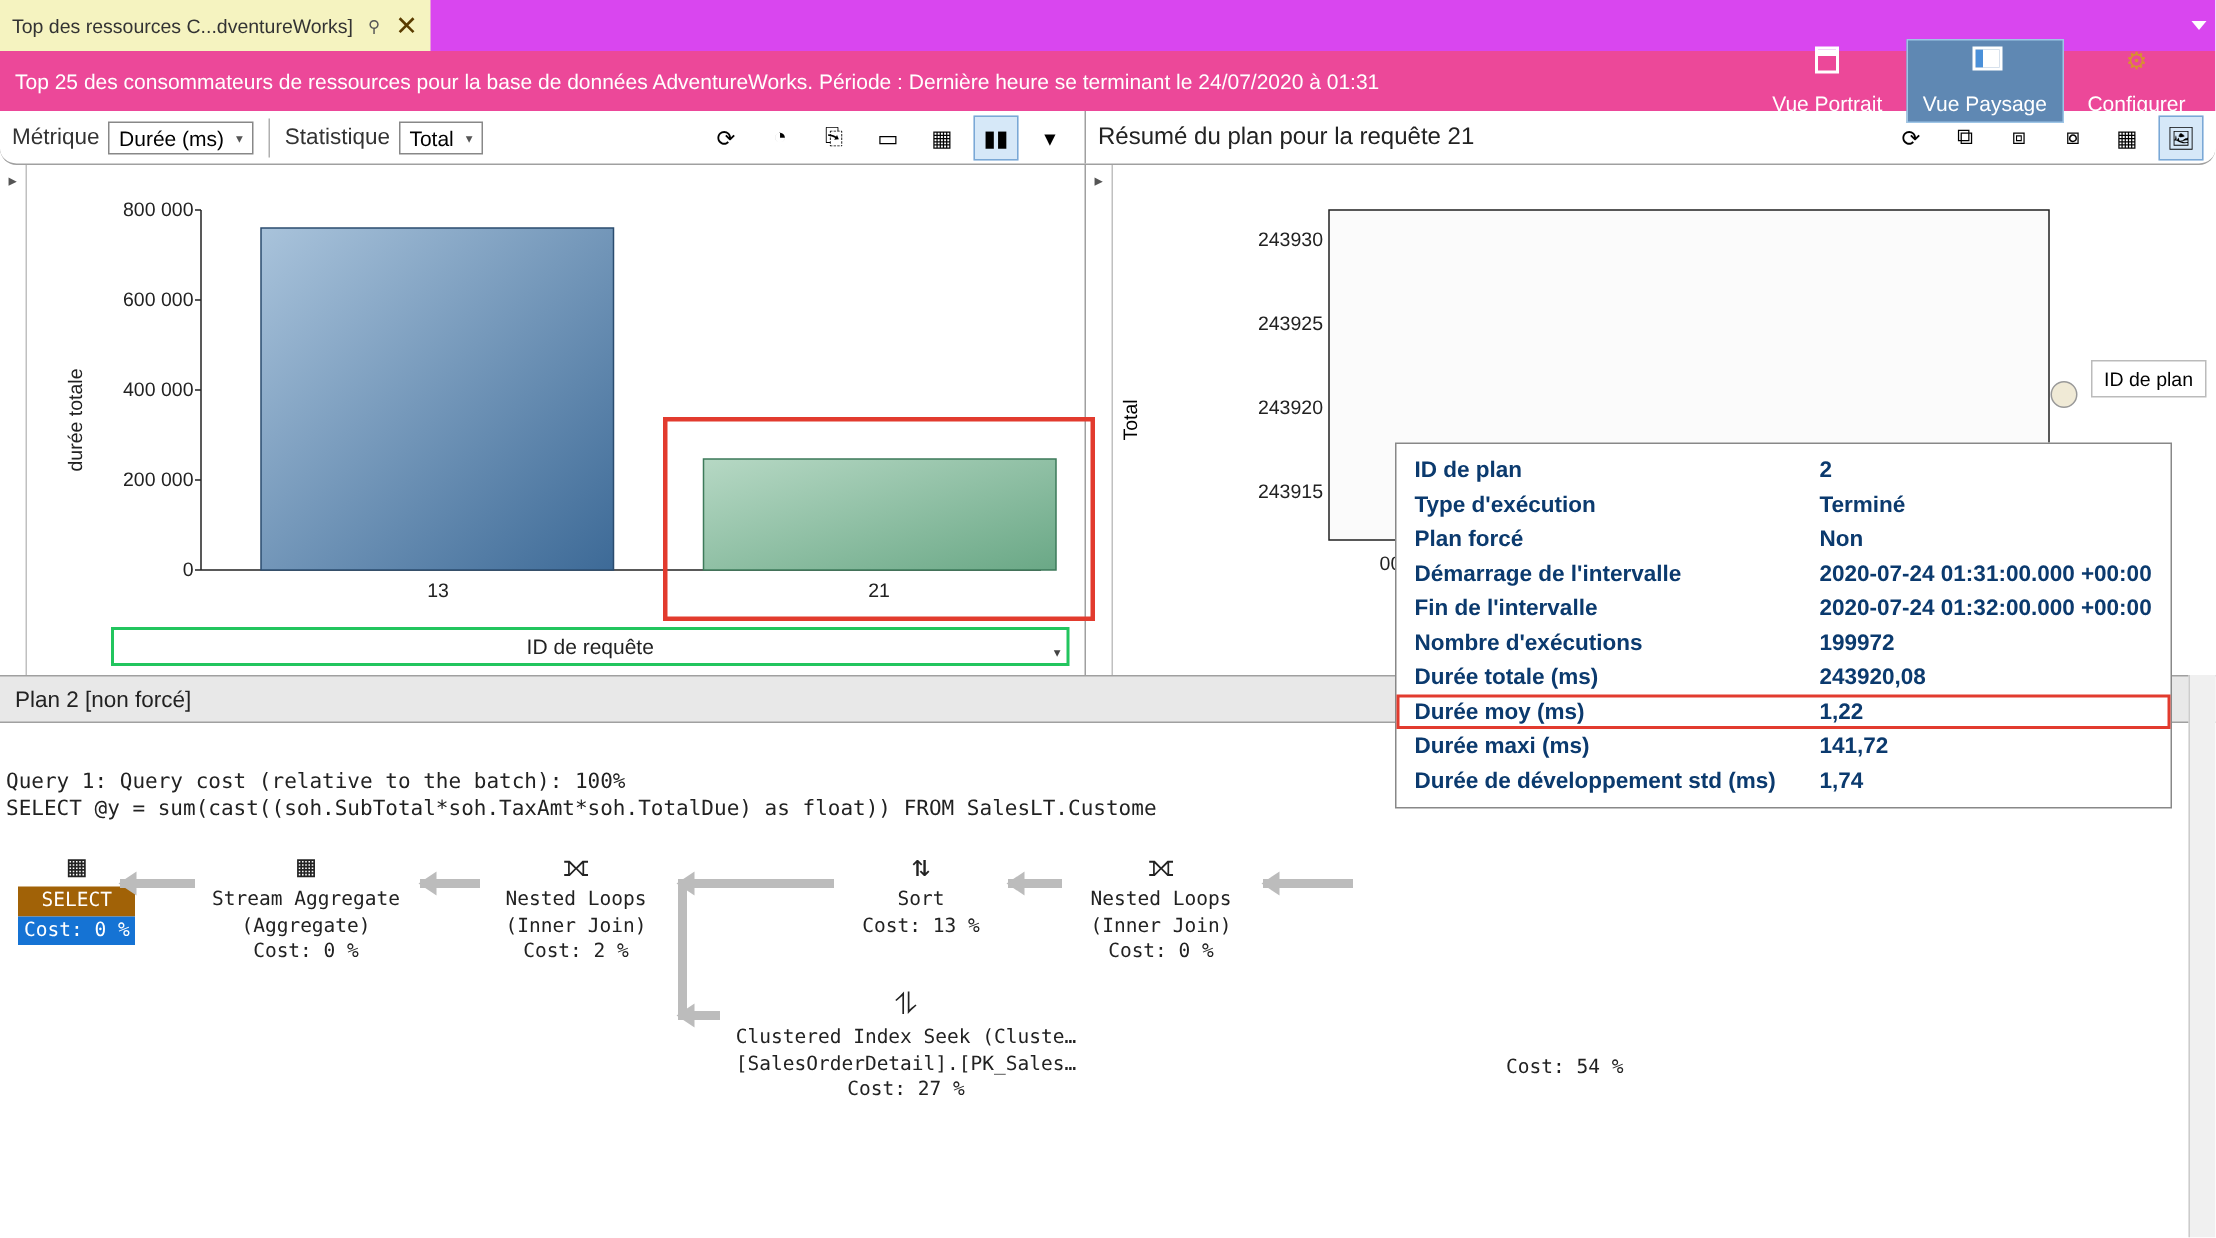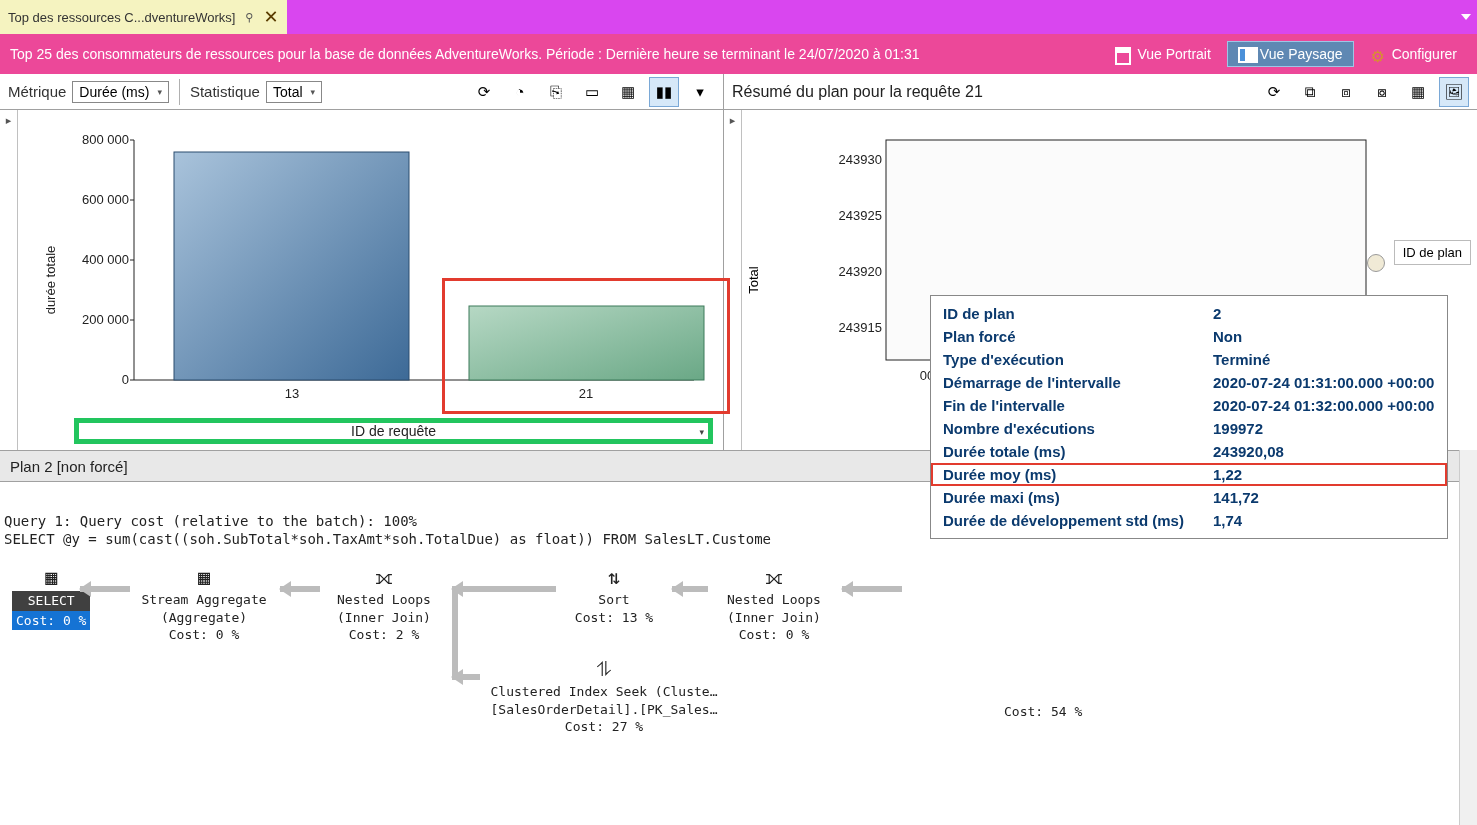--- a/index.html
+++ b/index.html
@@ -10,29 +10,29 @@
 .tab { background: #f5f3c0; padding: 0 8px; display: flex; align-items: center; gap: 10px; color: #333; font-size: 13px; position: relative; }
 .tab .pin { color: #555; font-size: 11px; }
 .tab .close { font-size: 18px; color: #5a3c00; cursor: pointer; }
 .tab-bar-right { flex: 1; display: flex; align-items: center; justify-content: flex-end; padding-right: 6px; color: #fff; }
 .dropdown-arrow { width: 0; height: 0; border-left: 5px solid transparent; border-right: 5px solid transparent; border-top: 6px solid #fff; }
 
 
 .blue-header { height: 40px; background: #ec4899; color: #fff; display: flex; align-items: center; padding: 0 10px; font-size: 14px; }
 .blue-header .title { flex: 1; }
 .view-buttons { display: flex; gap: 6px; align-items: center; }
-.view-btn { display: flex; align-items: center; gap: 6px; padding: 4px 10px; background: transparent; color: #fff; border: none; font-size: 14px; }
+.view-btn { display: flex; align-items: center; gap: 16px; padding: 4px 10px; background: transparent; color: #fff; border: none; font-size: 14px; flex-direction: column; }
 .view-btn.active { background: #5f88b3; border: 1px solid #9ec5e6; }
 .vb-icon { width: 16px; height: 14px; display: inline-block; }
 .vb-portrait::before { content:''; display:block; width:12px; height:14px; border:2px solid #fff; background:linear-gradient(#fff 30%,transparent 30%); }
 .vb-paysage::before { content:''; display:block; width:16px; height:12px; border:2px solid #fff; background:linear-gradient(90deg,#4a90d9 30%,#fff 30%); }
 .vb-gear::before { content:'\2699'; color:#d89030; font-size:16px; }
 
 
-.toolbars { display: flex; height: 36px; border-bottom: 1px solid #a0a0a0; }
+.toolbars { display: flex; height: 36px; border-bottom: 1px solid #a0a0a0; border-radius: 11px; }
 .toolbar-left, .toolbar-right { display: flex; align-items: center; padding: 0 8px; gap: 6px; }
 .toolbar-left { flex: 0 0 724px; border-right: 1px solid #a0a0a0; }
 .toolbar-right { flex: 1; }
 .tb-label { color: #333; font-size: 15px; }
 .tb-select { display: inline-flex; align-items: center; border: 1px solid #888; padding: 2px 6px; background: #fff; font-size: 14px; gap: 8px; }
 .tb-select .caret { font-size: 9px; color: #555; }
 .tb-sep { width: 1px; height: 26px; background: #b0b0b0; margin: 0 4px; }
 .tb-spacer { flex: 1; }
 .tb-btn { width: 30px; height: 30px; border: 1px solid transparent; display: inline-flex; align-items: center; justify-content: center; background: transparent; font-size: 15px; }
 .tb-btn.active { border: 1px solid #7aa8d6; background: #d6e8f8; }
@@ -41,21 +41,21 @@
 
 .panels { display: flex; height: 340px; }
 .panel-left { flex: 0 0 724px; border-right: 1px solid #a0a0a0; position: relative; display: flex; }
 .panel-right { flex: 1; position: relative; display: flex; }
 .collapse { width: 18px; border-right: 1px solid #c0c0c0; display: flex; align-items: flex-start; justify-content: center; padding-top: 4px; color: #555; font-size: 11px; }
 .chart-area { flex: 1; position: relative; padding: 10px 10px 0 10px; }
 
 
 .y-label { position: absolute; left: -2px; top: 50%; transform: translateY(-50%) rotate(-90deg); transform-origin: center; font-size: 13px; color: #222; }
 .chart-svg { position: absolute; left: 56px; top: 10px; width: 640px; height: 290px; }
-.x-label-row { position: absolute; bottom: 6px; left: 56px; right: 10px; height: 26px; border:5px solid #22c55e; display:flex; align-items:center; justify-content:center; color:#222; font-size:14px; }
+.x-label-row { position: absolute; bottom: 6px; left: 56px; right: 10px; height: 26px; border:2px solid #22c55e; display:flex; align-items:center; justify-content:center; color:#222; font-size:14px; }
 .x-label-row .mini-caret { position:absolute; right:4px; bottom:2px; font-size:9px; color:#444; }
 .red-box { position:absolute; border:3px solid #e23b2e; }
 
 
 .right-y-label { position:absolute; left:-2px; top:50%; transform:translateY(-50%) rotate(-90deg); font-size:13px; }
 .right-chart-svg { position:absolute; left:64px; top:10px; width:640px; height:290px; }
 .legend-box { position:absolute; right:6px; top:130px; border:1px solid #bbb; padding:4px 8px; background:#fff; font-size:13px; }
 .plan-circle { position:absolute; width:18px; height:18px; border-radius:50%; background:#f0ead6; border:1px solid #999; }
 
 
@@ -65,21 +65,21 @@
 .tooltip-row .v { flex:1; }
 .tooltip-row.hl { outline:2px solid #e23b2e; outline-offset:-2px; }
 
 
 .plan-header { height:32px; background:#e8e8e8; border-top:1px solid #a0a0a0; border-bottom:1px solid #a0a0a0; display:flex; align-items:center; padding:0 10px; font-size:15px; color:#222; }
 .plan-body { position:relative; padding:6px 4px; font-family:Consolas,monospace; font-size:14px; color:#222; height:270px; overflow:hidden; }
 .plan-text { white-space:pre; line-height:1.3;margin-top:24px; }
 .plan-nodes { position:relative; margin-top:8px; height:180px; }
 .plan-node { position:absolute; text-align:center; font-family:Consolas,monospace; font-size:13px; line-height:1.35; }
 .plan-node .icon { font-size:20px; display:block; }
-.node-select { background:#404040; color:#fff; padding:1px 4px; font-size:13px; }
+.node-select { background:#a16207; color:#fff; padding:1px 4px; font-size:13px; }
 .arrow { position:absolute; height:0; border-top: 6px solid #bcbcbc; }
 .arrow-v { position:absolute; width:0; border-left:6px solid #bcbcbc; }
 .arrow::before { content:''; position:absolute; left:-1px; top:-11px; border-top:8px solid transparent; border-bottom:8px solid transparent; border-right:12px solid #bcbcbc; }
 .scrollbar-v { position:absolute; right:0; top:450px; width:18px; bottom:0; background:#f0f0f0; border-left:1px solid #ccc; }
 </style>
 </head>
 <body>
 
 <div class="tab-bar">
   <div class="tab">
@@ -216,26 +216,26 @@
     </div>
   </div>
 </div>
 
 <div class="tooltip" id="tooltip-box">
     <div class="tooltip-row">
       <div class="k">ID de plan</div>
       <div class="v">2</div>
     </div>
     <div class="tooltip-row">
+      <div class="k">Type d'exécution</div>
+      <div class="v">Terminé</div>
+    </div>
+    <div class="tooltip-row">
       <div class="k">Plan forcé</div>
       <div class="v">Non</div>
-    </div>
-    <div class="tooltip-row">
-      <div class="k">Type d'exécution</div>
-      <div class="v">Terminé</div>
     </div>
     <div class="tooltip-row">
       <div class="k">Démarrage de l'intervalle</div>
       <div class="v">2020-07-24 01:31:00.000 +00:00</div>
     </div>
     <div class="tooltip-row">
       <div class="k">Fin de l'intervalle</div>
       <div class="v">2020-07-24 01:32:00.000 +00:00</div>
     </div>
     <div class="tooltip-row">

